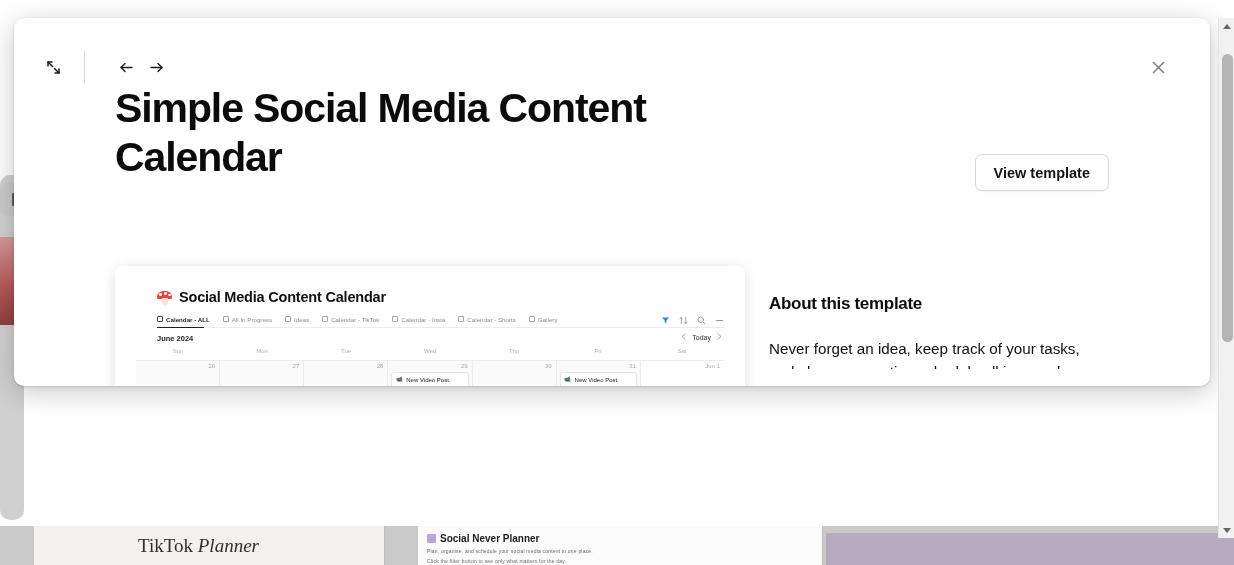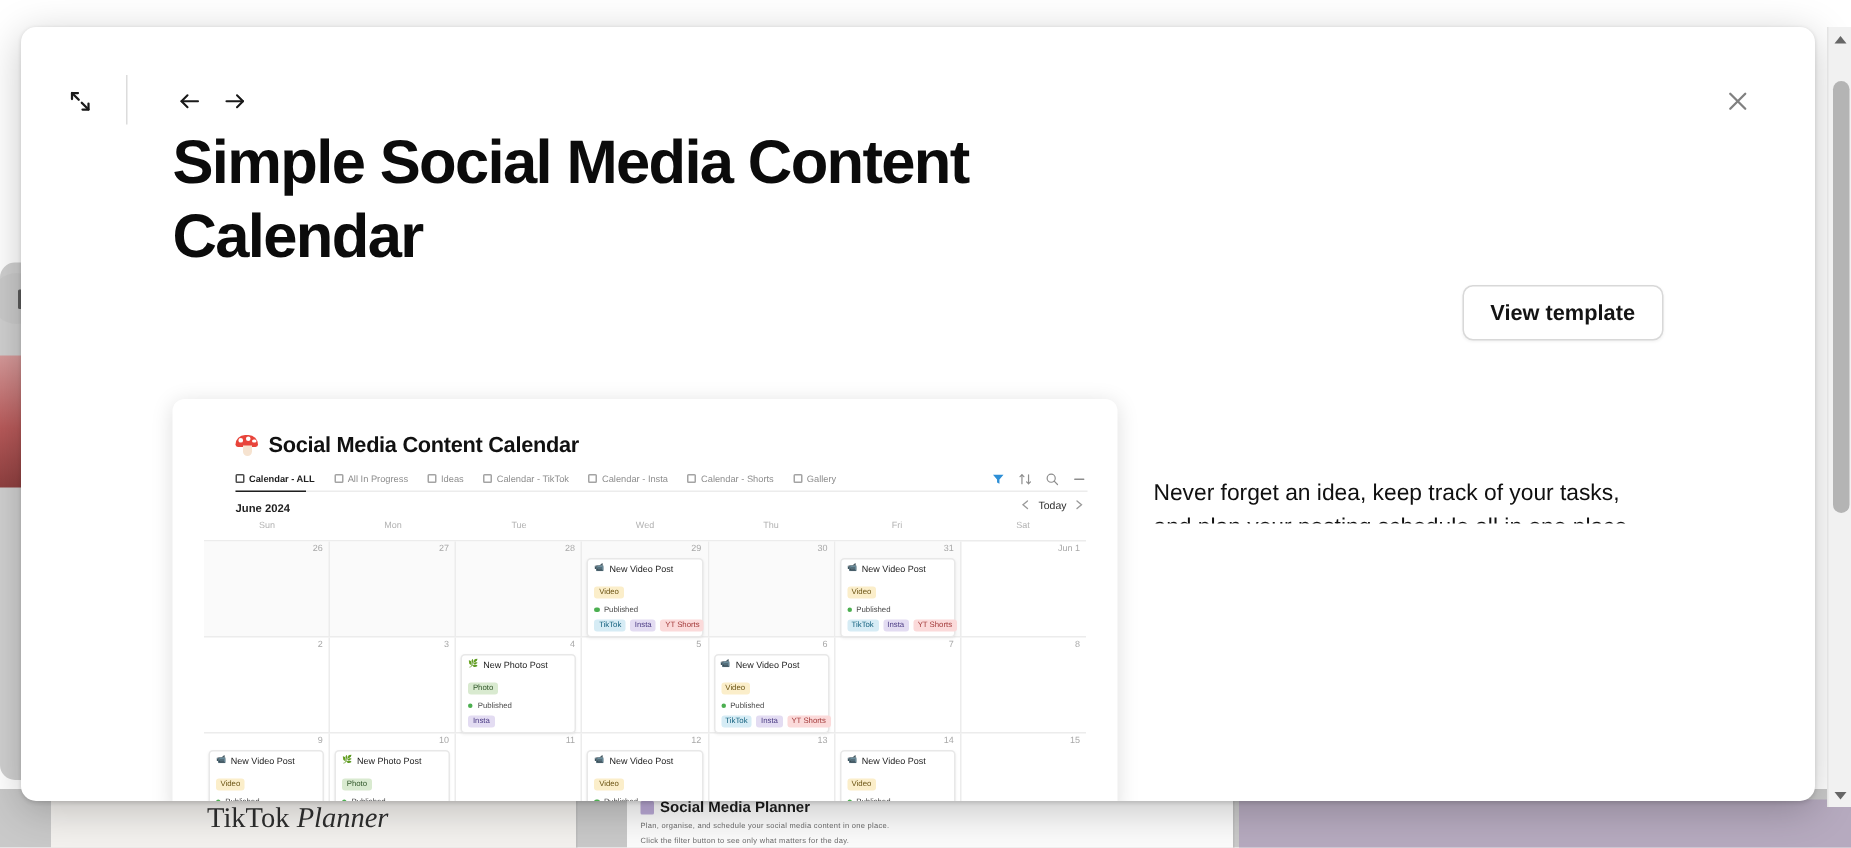--- a/index.html
+++ b/index.html
@@ -60,21 +60,21 @@
     letter-spacing: .2px; white-space: nowrap;
   }
   .bg-illus {
     position: absolute; left: 826px; top: 533px; width: 408px; height: 32px;
     background: #b6aabf;
   }
 
   
   .modal {
     position: absolute; left: 14px; top: 18px;
-    width: 1196px; height: 516px;
+    width: 1196px; height: 368px;
     background: #ffffff;
     border-radius: 10px;
     box-shadow: 0 6px 28px rgba(0,0,0,.22), 0 1px 3px rgba(0,0,0,.14);
     overflow: hidden;
   }
 
   
   .topbar { position: absolute; left: 0; top: 0; right: 0; height: 62px; }
   .icon-btn {
     position: absolute; display: flex; align-items: center; justify-content: center;
@@ -108,38 +108,38 @@
     background: #e8c49b; border-radius: 6px 6px 6px 6px;
   }
   .avatar-body {
     position: absolute; left: 4px; top: 28px; width: 26px; height: 10px;
     background: #8a6f52; border-radius: 8px 8px 0 0;
   }
   .author-name { font-size: 15px; font-weight: bold; color: #0d0d0d; }
   .author-sub { font-size: 12.5px; color: #767676; margin-top: 2px; }
 
   
-  .actions { position: absolute; right: 101px; top: 136px; display: flex; gap: 0; margin-top: 36px; }
+  .actions { position: absolute; right: 101px; top: 136px; display: flex; gap: 0; }
   .btn {
     font-family: "Liberation Sans", sans-serif;
     font-size: 14.5px; font-weight: bold; cursor: pointer;
     border-radius: 7px; padding: 0 18px; height: 37px;
     display: flex; align-items: center; justify-content: center;
   }
   .btn-outline { background: #fff; color: #141414; border: 1px solid #d8d8d8; box-shadow: 0 1px 2px rgba(0,0,0,.05); }
   .btn-dark { background: #151515; color: #ffffff; border: 1px solid #151515; }
 
   
   .preview {
     position: absolute; left: 101px; top: 248px; width: 630px; height: 276px;
     background: #ffffff; border-radius: 8px 8px 0 0;
     box-shadow: 0 2px 14px rgba(0,0,0,.13);
     overflow: hidden;
   }
-  .pv-title { position: absolute; left: 42px; top: 23px; display: flex; align-items: center; gap: 7px; }
+  .pv-title { position: absolute; left: 42px; top: 23px; display: flex; align-items: flex-end; gap: 7px; }
   .pv-title-text { font-size: 14.5px; font-weight: bold; color: #111; letter-spacing: -.2px; }
   .mushroom { width: 15px; height: 14px; position: relative; flex: none; }
   .mush-cap { position: absolute; left: 0; top: 0; width: 15px; height: 8px; background: #e8443a; border-radius: 8px 8px 2px 2px; }
   .mush-dot { position: absolute; background: #fff; border-radius: 50%; }
   .mush-stem { position: absolute; left: 4.5px; top: 7px; width: 6px; height: 7px; background: #f6e3d0; border-radius: 0 0 3px 3px; }
 
   .pv-tabs {
     position: absolute; left: 42px; top: 44px; right: 20px; height: 18px;
     display: flex; align-items: center; gap: 13px;
   }
@@ -211,21 +211,21 @@
   <div class="bg-circle"></div>
   <div class="bg-tiny-bar"></div>
 
   <div class="bg-strip"></div>
   <div class="bg-col-divider" style="left:384px"></div>
   <div class="bg-col-divider" style="left:822px"></div>
   <div class="bg-panel-white"></div>
   <div class="bg-content-planner"><span>TikTok </span><i>Planner</i></div>
   <div class="bg-panel-white2"></div>
   <div class="bg-smp-icon"></div>
-  <div class="bg-smp-title">Social Media Planner</div>
+  <div class="bg-smp-title">Social Never Planner</div>
   <div class="bg-smp-line" style="top:548px">Plan, organise, and schedule your social media content in one place.</div>
   <div class="bg-smp-line" style="top:558px">Click the filter button to see only what matters for the day.</div>
   <div class="bg-illus">
     
   </div>
 </div>
 
 <div class="modal">
 
   <div class="topbar">
@@ -498,20 +498,21 @@
               </div></div>
           </div>
           <div class="pv-cell">
             <div class="pv-date">15</div>
           </div>
         </div>
       </div>
   </div>
 
   <div class="about">
+    <div class="about-h">About this template</div>
     <p class="about-p2">Never forget an idea, keep track of your tasks, and plan your posting schedule all in one place.</p>
   </div>
 
   <div class="hscroll">
     <div class="hs-left"></div>
     <div class="hs-right"></div>
   </div>
 </div>
 
 <div class="vscroll">

